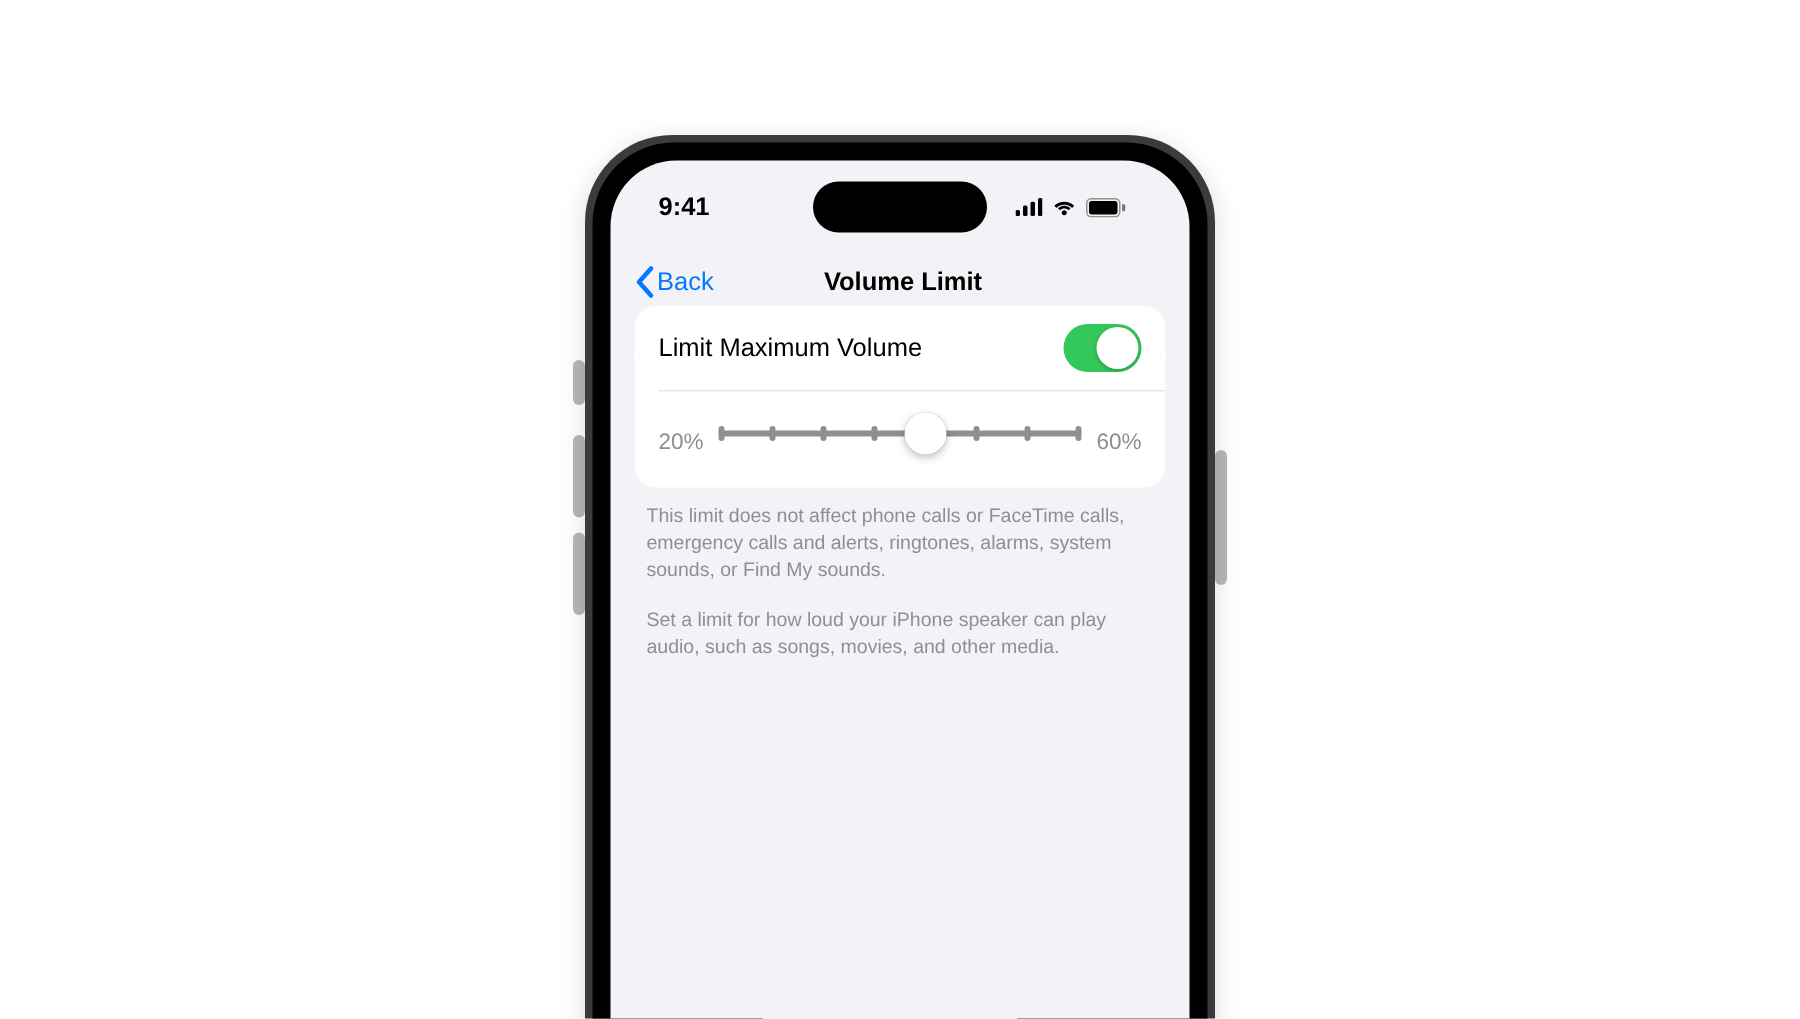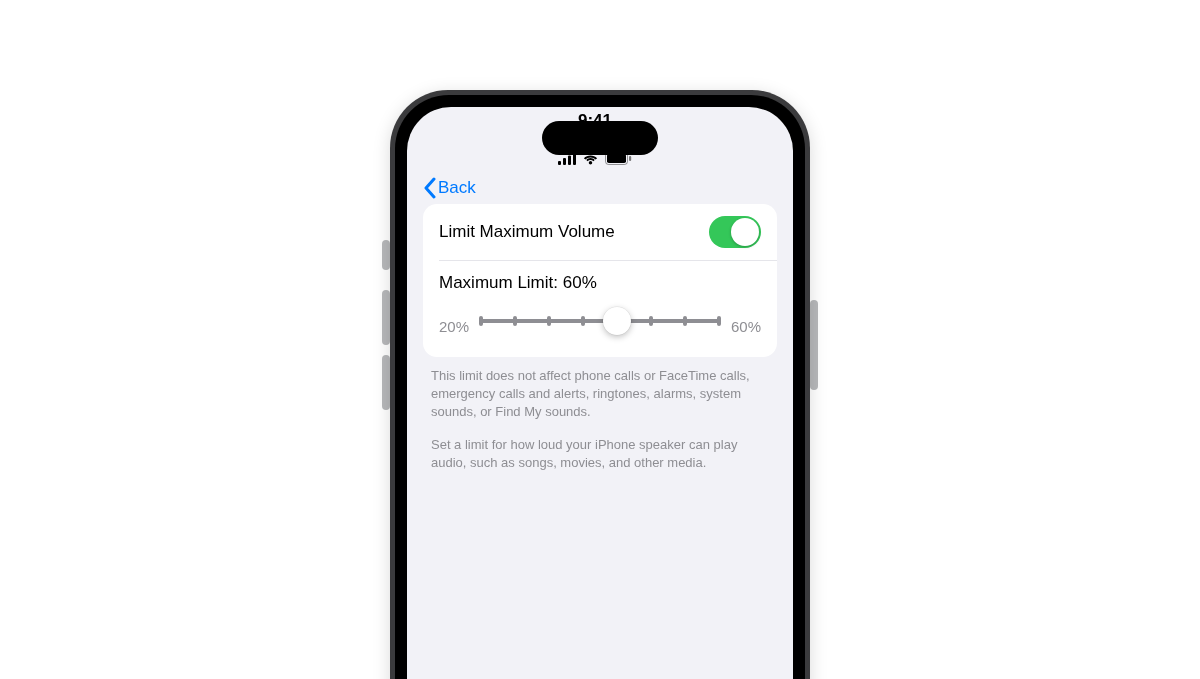--- a/index.html
+++ b/index.html
@@ -66,21 +66,20 @@
 
   
   .status-bar {
     position: absolute;
     top: 0; left: 0; right: 16px;
     height: 58px;
     display: flex;
     align-items: center;
     justify-content: space-between;
     padding: 0 26px 0 32px;
-    flex-direction: column;
   }
   .status-time {
     font-weight: 600;
     font-size: 17px;
     color: #000;
     margin-top: 4px;
   }
   .status-icons {
     display: flex;
     align-items: center;
@@ -266,20 +265,21 @@
           </div>
         </div>
 
         <div class="nav">
           <div class="nav-back">
             <svg width="13" height="22" viewBox="0 0 13 22">
               <path d="M11 2 L3 11 L11 20" stroke="#007aff" stroke-width="3" fill="none" stroke-linecap="round" stroke-linejoin="round"></path>
             </svg>
             <span>Back</span>
           </div>
+          <div class="nav-title">Volume Limit</div>
         </div>
 
         <div class="content">
           <div class="card">
 
             <div class="row row-border" style="padding:0;">
               <div class="row-inner" style="padding:12px 16px 12px 0; margin-left:0; width:100%;">
               </div>
             </div>
 
@@ -288,24 +288,20 @@
           <div class="card" style="margin-top:-48px;">
 
             <div style="display:flex;align-items:center;justify-content:space-between;padding:12px 16px;gap:39px;">
               <span class="row-label">Limit Maximum Volume</span>
               <div class="toggle">
                 <div class="toggle-knob"></div>
               </div>
             </div>
             <div style="height:1px;background:#e5e5ea;margin-left:16px;"></div>
 
-            <div class="max-limit-row">
-              <span>Maximum Limit:</span>
-              <span>60%</span>
-            </div>
 
             <div class="slider-row">
               <div class="slider-end">20%</div>
               <div class="slider" id="vol-slider">
                 <div class="track"></div>
 
               <div class="tick" style="left: 0%;"></div>
                   <div class="tick" style="left: 14.2857%;"></div>
                   <div class="tick" style="left: 28.5714%;"></div>
                   <div class="tick" style="left: 42.8571%;"></div>

